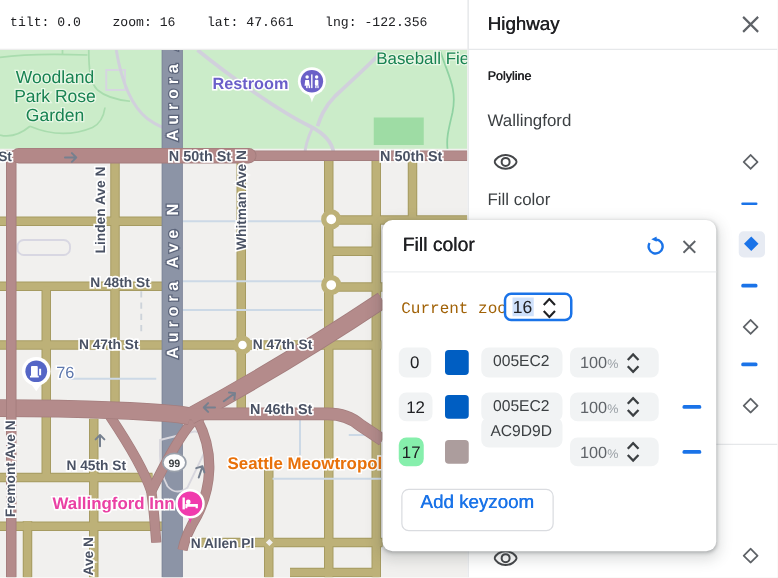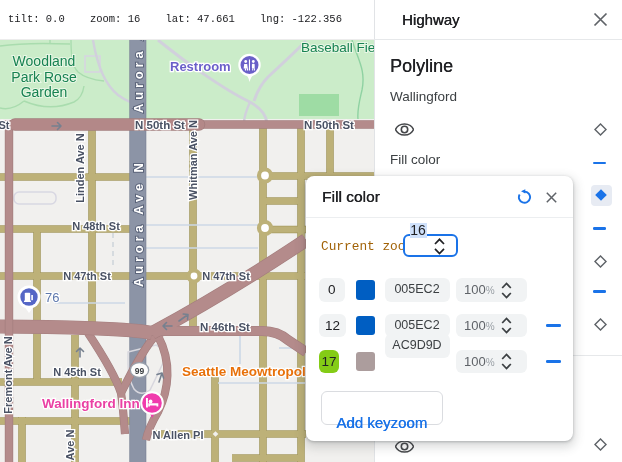--- a/index.html
+++ b/index.html
@@ -230,31 +230,31 @@
     <g fill="#fff">
       <rect x="146" y="398" width="1.9" height="9.5"></rect>
       <circle cx="150.6" cy="401.5" r="1.9"></circle>
       <path d="M148.3,403.2 h10 v3.4 h-1.8 v-1.2 h-6.6 v1.2 h-1.6 Z"></path>
     </g>
   </g>
 </svg>
 
 <div class="abs" style="left:374px;top:0;width:248px;height:462px;background:#fff;border-left:1px solid #e1e3e6;box-sizing:border-box;"></div>
 
-<div class="abs" style="left:390px;top:11px;font-size:15px;font-weight:500;color:#202124;text-shadow:0.35px 0 0 #202124;margin-left:12px;">Highway</div>
+<div class="abs" style="left:390px;top:11px;font-size:15px;font-weight:500;color:#202124;text-shadow:0.35px 0 0 #202124;">Highway</div>
 
 <svg class="abs" style="left:593px;top:12px;" width="15" height="15" viewBox="0 0 15 15">
     <path d="M1.5,1.5 L13.5,13.5 M13.5,1.5 L1.5,13.5" stroke="#5f6368" stroke-width="1.7" fill="none"></path>
   </svg>
 
 <div class="abs" style="left:374px;top:39px;width:248px;height:1px;background:#e6e8ea;"></div>
 
 <div class="abs" style="left:0;top:39px;width:374px;height:1px;background:#ececec;"></div>
 
-<div class="abs" style="left:390px;top:56px;font-size:18px;font-weight:500;color:#202124;text-shadow:0.35px 0 0 #202124;">Polyline</div>
+<div class="abs" style="left:390px;top:56px;font-size:10px;font-weight:500;color:#202124;text-shadow:0.35px 0 0 #202124;">Polyline</div>
 
 <div class="abs" style="left:390px;top:89px;font-size:13.5px;color:#3c4043;">Wallingford</div>
 
 <svg class="abs" style="left:394.5px;top:123px;" width="19" height="13" viewBox="0 0 19 13">
   <path d="M9.5,1 C5,1 1.6,3.8 0.5,6.5 C1.6,9.2 5,12 9.5,12 C14,12 17.4,9.2 18.5,6.5 C17.4,3.8 14,1 9.5,1 Z" fill="none" stroke="#45474a" stroke-width="1.6"></path>
   <circle cx="9.5" cy="6.5" r="3.2" fill="none" stroke="#45474a" stroke-width="1.6"></circle>
 </svg>
 
 <div class="abs" style="left:390px;top:152px;font-size:13.5px;color:#3c4043;">Fill color</div>
 
@@ -304,21 +304,21 @@
 </svg>
 
 <svg class="abs" style="left:546px;top:192px;" width="11" height="11" viewBox="0 0 11 11">
     <path d="M0.8,0.8 L10.2,10.2 M10.2,0.8 L0.8,10.2" stroke="#5f6368" stroke-width="1.5" fill="none"></path>
   </svg>
 
 <div class="abs" style="left:321px;top:239px;font-size:12.8px;color:#a16207;font-family:Liberation Mono, monospace;">Current zoom</div>
 
 <div class="abs" style="left:402.5px;top:234px;width:55px;height:22.5px;border:2.5px solid #1a73e8;border-radius:6px;box-sizing:border-box;background:#fff;"></div>
 
-<div class="abs" style="left:409.5px;top:223px;width:17px;height:15px;background:#cfe1fb;font-size:14px;color:#202124;text-align:center;line-height:15px;">16</div>
+<div class="abs" style="left:409.5px;top:238px;width:17px;height:15px;background:#cfe1fb;font-size:14px;color:#202124;text-align:center;line-height:15px;">16</div>
 
 <svg class="abs" style="left:434px;top:237.5px;" width="11" height="17" viewBox="0 0 11 17">
   <path d="M1,6 L5.5,1.3 L10,6" fill="none" stroke="#202124" stroke-width="1.7"></path>
   <path d="M1,10.8 L5.5,15.5 L10,10.8" fill="none" stroke="#202124" stroke-width="1.7"></path>
 </svg>
 
 <div class="abs" style="left:319px;top:278.2px;width:25.5px;height:23.5px;background:#f1f3f4;border-radius:6px;font-size:13.5px;color:#202124;text-align:center;line-height:23.5px;">0</div>
 <div class="abs" style="left:355.7px;top:280.2px;width:19.5px;height:19.5px;background:#005ec2;border-radius:3px;"></div>
 <div class="abs" style="left:384.5px;top:278.2px;width:65px;height:23.5px;background:#f1f3f4;border-radius:6px;font-size:12.5px;color:#3c4043;text-align:center;line-height:23.5px;">005EC2</div>
 <div class="abs" style="left:455.5px;top:278.2px;width:71px;height:23.5px;background:#f1f3f4;border-radius:6px;"></div>
@@ -333,27 +333,27 @@
 <div class="abs" style="left:384.5px;top:313.9px;width:65px;height:23.5px;background:#f1f3f4;border-radius:6px;font-size:12.5px;color:#3c4043;text-align:center;line-height:23.5px;">005EC2</div>
 <div class="abs" style="left:455.5px;top:313.9px;width:71px;height:23.5px;background:#f1f3f4;border-radius:6px;"></div>
 <div class="abs" style="left:464px;top:313.9px;font-size:13px;color:#5f6368;line-height:23.5px;">100<span style="font-size:10px;color:#9aa0a6;">%</span></div>
 <svg class="abs" style="left:501px;top:317.4px;" width="11" height="17" viewBox="0 0 11 17">
     <path d="M1.2,6 L5.5,1.5 L9.8,6" fill="none" stroke="#3c4043" stroke-width="1.8"></path>
     <path d="M1.2,11 L5.5,15.5 L9.8,11" fill="none" stroke="#3c4043" stroke-width="1.8"></path>
   </svg>
 
 <div class="abs" style="left:546px;top:324.4px;width:15px;height:2.7px;background:#1a73e8;border-radius:1.3px;"></div>
 
-<div class="abs" style="left:319px;top:349.6px;width:20px;height:23.5px;background:#84cc16;border-radius:6px;font-size:13.5px;color:#202124;text-align:center;line-height:23.5px;">17</div>
+<div class="abs" style="left:319px;top:349.6px;width:20px;height:23.5px;background:#86efac;border-radius:6px;font-size:13.5px;color:#202124;text-align:center;line-height:23.5px;">17</div>
 <div class="abs" style="left:355.7px;top:351.6px;width:19.5px;height:19.5px;background:#ac9d9d;border-radius:3px;"></div>
 <div class="abs" style="left:384.5px;top:334px;width:65px;height:23.5px;background:#f1f3f4;border-radius:6px;font-size:12.5px;color:#3c4043;text-align:center;line-height:23.5px;">AC9D9D</div>
 <div class="abs" style="left:455.5px;top:349.6px;width:71px;height:23.5px;background:#f1f3f4;border-radius:6px;"></div>
 <div class="abs" style="left:464px;top:349.6px;font-size:13px;color:#5f6368;line-height:23.5px;">100<span style="font-size:10px;color:#9aa0a6;">%</span></div>
 <svg class="abs" style="left:501px;top:353.1px;" width="11" height="17" viewBox="0 0 11 17">
     <path d="M1.2,6 L5.5,1.5 L9.8,6" fill="none" stroke="#3c4043" stroke-width="1.8"></path>
     <path d="M1.2,11 L5.5,15.5 L9.8,11" fill="none" stroke="#3c4043" stroke-width="1.8"></path>
   </svg>
 
 <div class="abs" style="left:546px;top:360.1px;width:15px;height:2.7px;background:#1a73e8;border-radius:1.3px;"></div>
 
 <div class="abs" style="left:320.5px;top:391px;width:122.5px;height:34px;border:1px solid #dadce0;border-radius:6px;box-sizing:border-box;background:#fff;"></div>
 
-<div class="abs" style="left:320.5px;top:406px;width:122.5px;height:34px;line-height:34px;text-align:center;font-size:15px;font-weight:500;color:#1a73e8;text-shadow:0.35px 0 0 #1a73e8;">Add keyzoom</div>
+<div class="abs" style="left:320.5px;top:385px;width:122.5px;height:34px;line-height:34px;text-align:center;font-size:15px;font-weight:500;color:#1a73e8;text-shadow:0.35px 0 0 #1a73e8;">Add keyzoom</div>
 
 </body></html>

